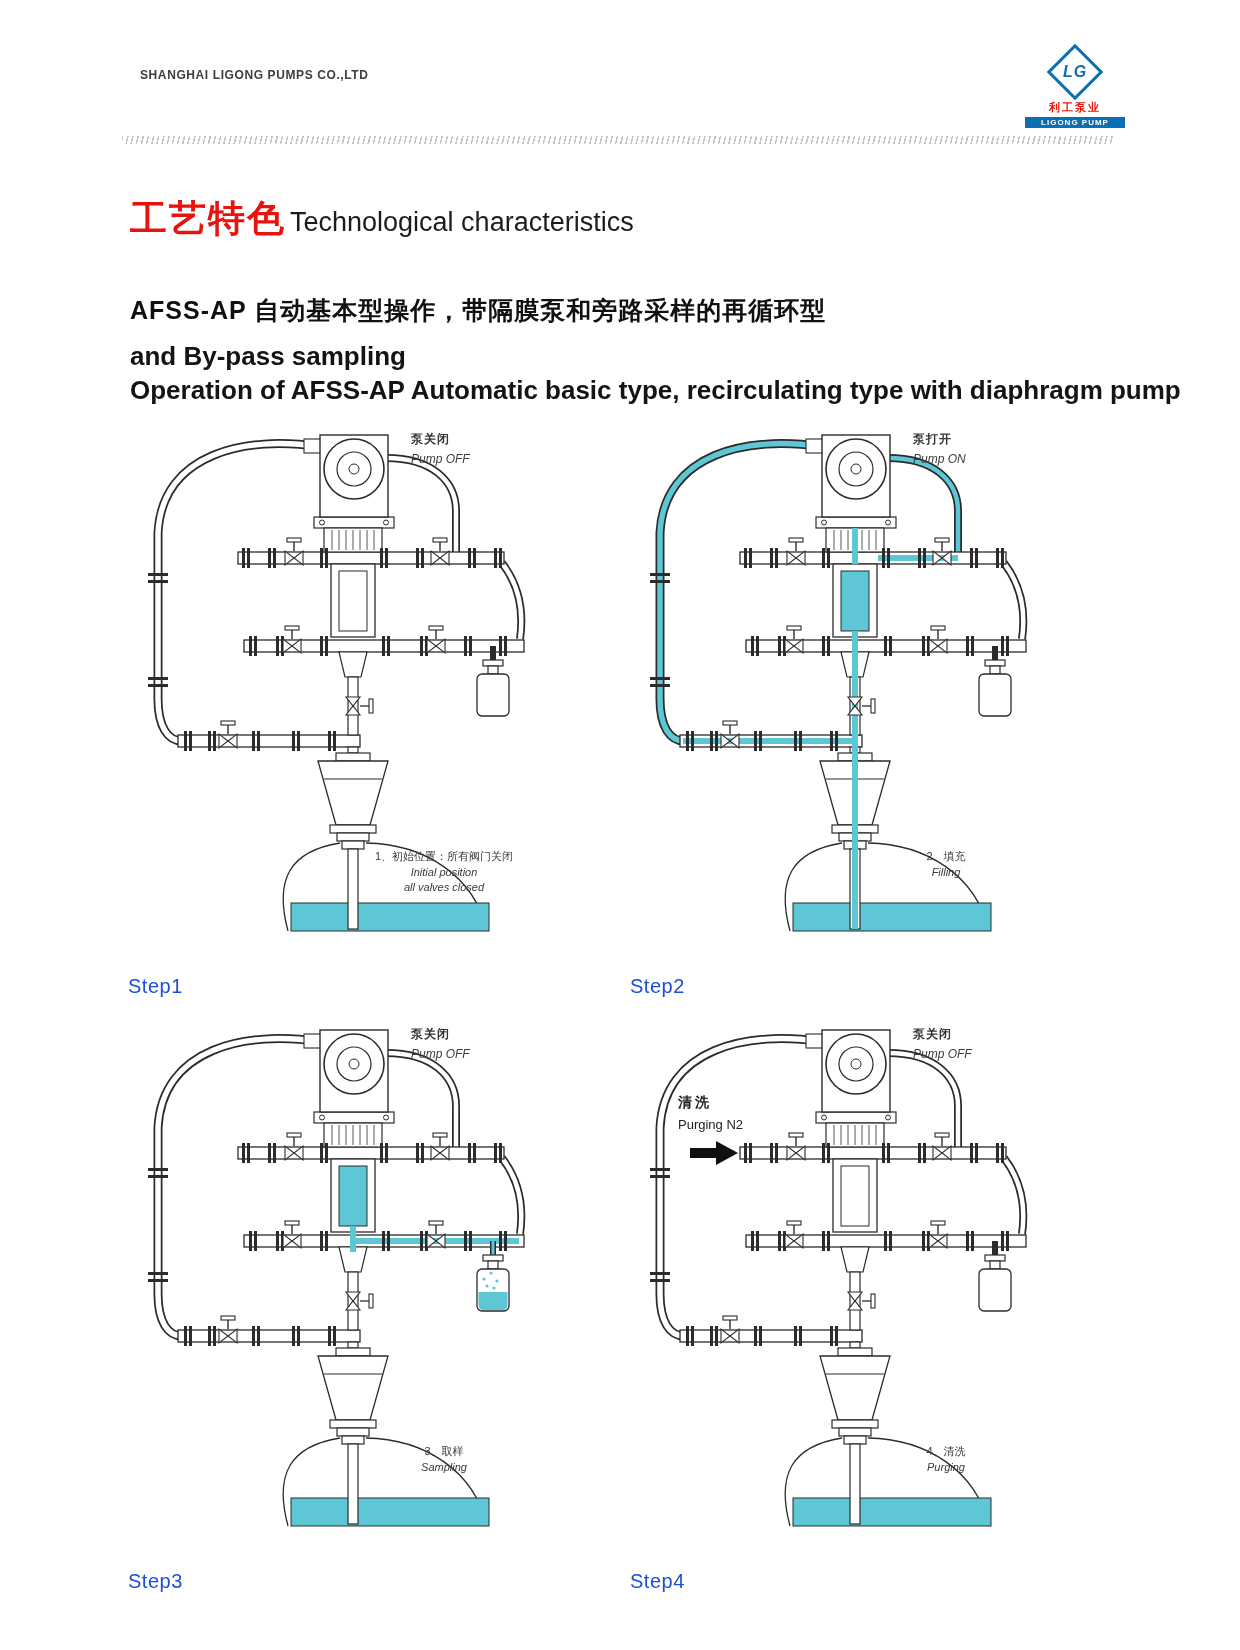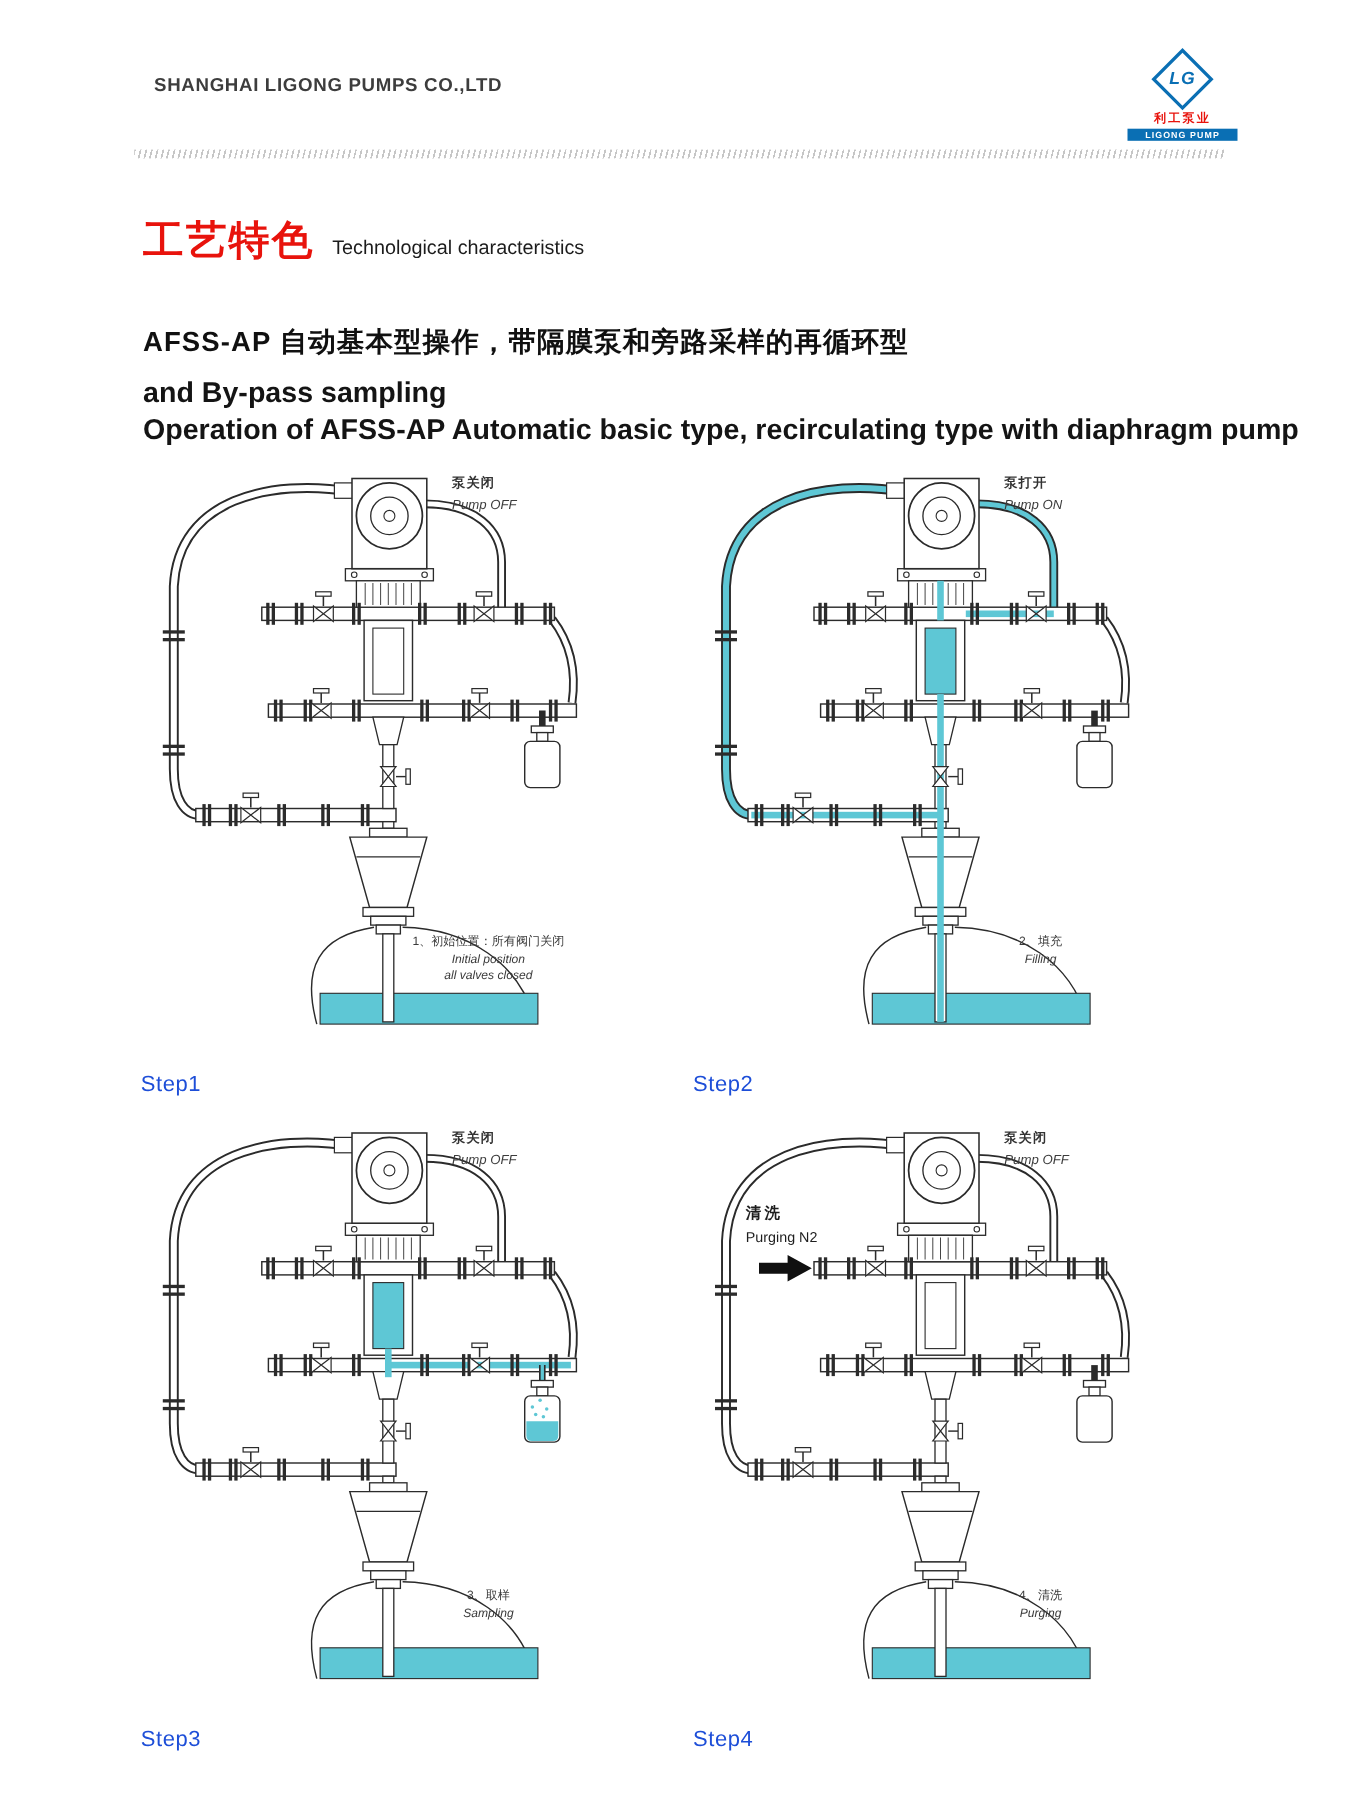--- a/index.html
+++ b/index.html
@@ -3,35 +3,35 @@
 <meta charset="utf-8">
 <style>
   *{margin:0;padding:0;box-sizing:border-box}
   html,body{background:#fff}
   body{
     width:1240px;height:1650px;position:relative;overflow:hidden;
     font-family:"Liberation Sans",sans-serif;color:#1a1a1a;
   }
   
   .header{display:flex;align-items:flex-start;justify-content:space-between;padding:46px 126px 0 140px}
-  .company-en{font-size:17px;font-weight:bold;color:#3d3d3d;letter-spacing:.6px;padding-top:22px}
+  .company-en{font-size:12px;font-weight:bold;color:#3d3d3d;letter-spacing:.6px;padding-top:22px}
   .brand{display:flex;align-items:center;gap:16px}
   .logo{width:78px;display:flex;flex-direction:column;align-items:center}
   .logo-diamond{width:40px;height:40px;border:3px solid var(--blue);transform:rotate(45deg);
     display:flex;align-items:center;justify-content:center;margin:6px 0 8px;background:#fff}
   .logo-lg{transform:rotate(-45deg);color:var(--blue);font-weight:bold;font-style:italic;font-size:16px;letter-spacing:1px}
   .logo-cn{color:var(--accent);font-size:11px;font-weight:bold;letter-spacing:2px;white-space:nowrap}
   .logo-en{background:var(--blue);color:#fff;font-size:8px;font-weight:bold;padding:1px 16px;letter-spacing:1px;margin-top:2px;white-space:nowrap}
   .company-cn{font-size:31px;font-weight:bold;color:var(--navy);letter-spacing:4px;padding-top:14px;white-space:nowrap}
   .rule{height:8px;margin:8px 126px 0 122px;
     background:repeating-linear-gradient(104deg,#c6c6c6 0 1.5px,transparent 1.5px 5px)}
   
-  .section-title{display:flex;align-items:baseline;gap:16px;margin:50px 0 0 130px}
+  .section-title{display:flex;align-items:baseline;gap:4px;margin:50px 0 0 130px}
   .section-title .cn{color:var(--accent);font-size:37px;font-weight:bold;letter-spacing:2px}
-  .section-title .en{color:#1c1c1c;font-size:18px}
+  .section-title .en{color:#1c1c1c;font-size:27px}
   .heading{margin:50px 12px 0 130px}
   .heading .cn{font-size:25px;font-weight:bold;color:#101010;letter-spacing:1px}
   .heading .en{font-size:26px;font-weight:600;color:#141414;line-height:34px;margin-top:12px}
   
   .grid{display:grid;grid-template-columns:420px 420px;column-gap:82px;row-gap:24px;margin:20px 0 0 128px}
   .wrap{position:relative;width:420px;height:540px}
   svg.schematic{position:absolute;inset:0;width:420px;height:540px}
   .pump-label{position:absolute;left:283px;top:4px;color:#333}
   .pump-label .cn{font-size:12px;font-weight:bold;letter-spacing:1px}
   .pump-label .en{font-size:12px;font-style:italic;margin-top:4px;color:#3c3c3c}

